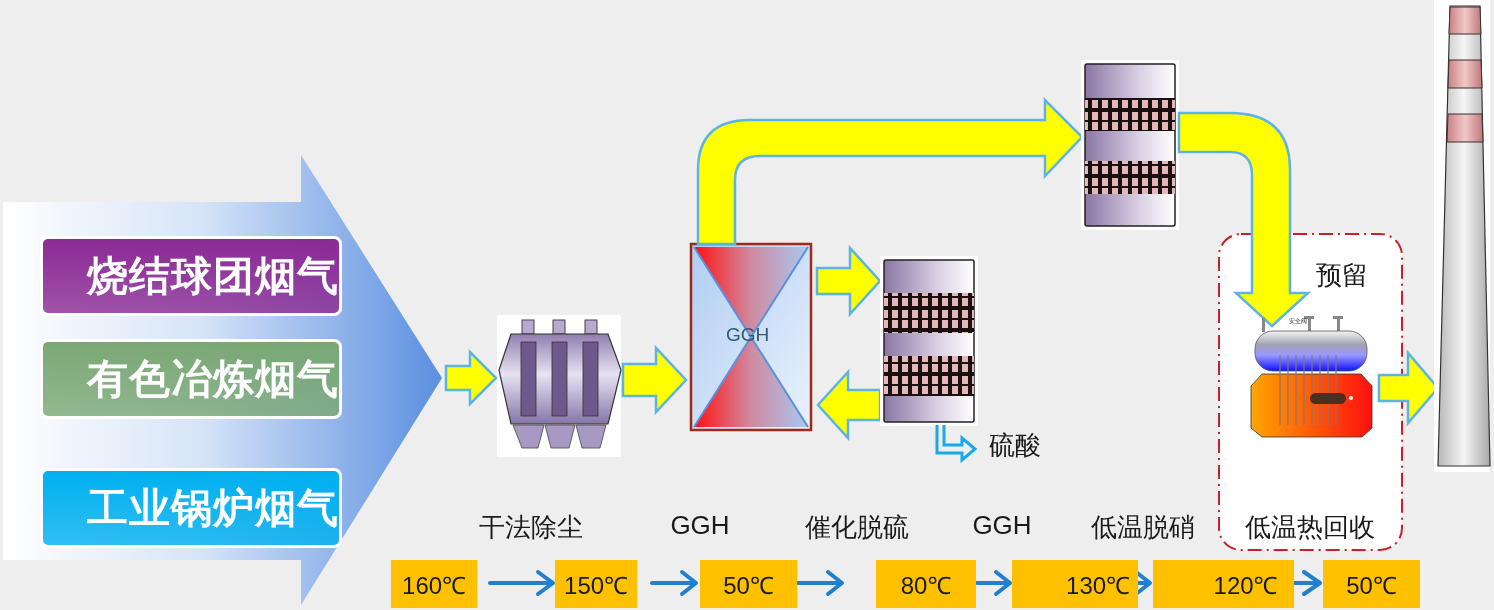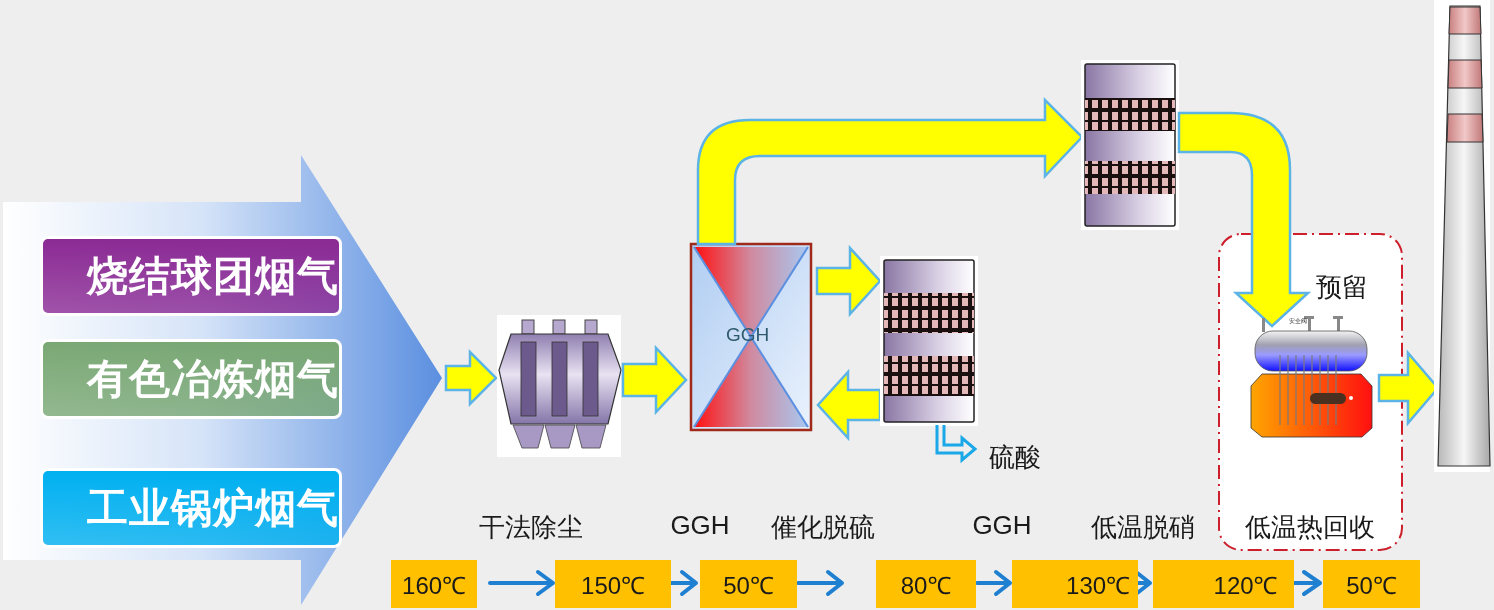--- a/index.html
+++ b/index.html
@@ -23,21 +23,21 @@
       white-space: nowrap; text-align: center; transform: translateX(-50%);
     }
     .temp-box {
       position: absolute; top: 560px; height: 48px; background: #ffc000;
       display: flex; align-items: center; justify-content: center;
       font-size: 24px; color: #1a1a1a;
       font-family: "Liberation Sans", sans-serif;
     }
     .side-label {
       position: absolute; font-size: 26px; color: #1a1a1a;
-      font-family: "DejaVu Sans", "Liberation Sans", sans-serif; white-space: nowrap; margin-top: 12px;
+      font-family: "DejaVu Sans", "Liberation Sans", sans-serif; white-space: nowrap;
     }
     .ggh-text {
       position: absolute; left: 726px; top: 324px; font-size: 19px;
       color: #2e5a6e; font-family: "Liberation Sans", sans-serif;
     }
     .tiny {
       position: absolute; font-size: 6px; color: #333;
       font-family: "DejaVu Sans", sans-serif;
     }
   </style>
@@ -221,24 +221,24 @@
   <span>工业锅炉烟气</span>
 </div>
 
 <div class="ggh-text">GGH</div>
 <div class="side-label" style="left:989px; top:428px;">硫酸</div>
 <div class="side-label" style="left:1316px; top:258px;">预留</div>
 <div class="tiny" style="left:1289px; top:317px;">安全阀</div>
 
 <div class="stage-label" style="left:531px;font-family:Liberation Mono, monospace;">干法除尘</div>
 <div class="stage-label" style="left:700px; font-family:'Liberation Sans',sans-serif;">GGH</div>
-<div class="stage-label" style="left:823px;">催化脱硫</div>
+<div class="stage-label" style="left:857px;">催化脱硫</div>
 <div class="stage-label" style="left:1002px; font-family:'Liberation Sans',sans-serif;">GGH</div>
 <div class="stage-label" style="left:1143px;">低温脱硝</div>
 <div class="stage-label" style="left:1310px;">低温热回收</div>
 
 <div class="temp-box" style="left:391px; width:86px;">160℃</div>
-<div class="temp-box" style="left:555px; width:116px;">150℃</div>
+<div class="temp-box" style="left:555px; width:82px;">150℃</div>
 <div class="temp-box" style="left:700px; width:97px;">50℃</div>
 <div class="temp-box" style="left:876px; width:100px;">80℃</div>
 <div class="temp-box" style="left:1012px; width:80px;padding-left:46px;">130℃</div>
 <div class="temp-box" style="left:1153px; width:97px;padding-left:44px;">120℃</div>
 <div class="temp-box" style="left:1323px; width:97px;">50℃</div>
 
 </body></html>

